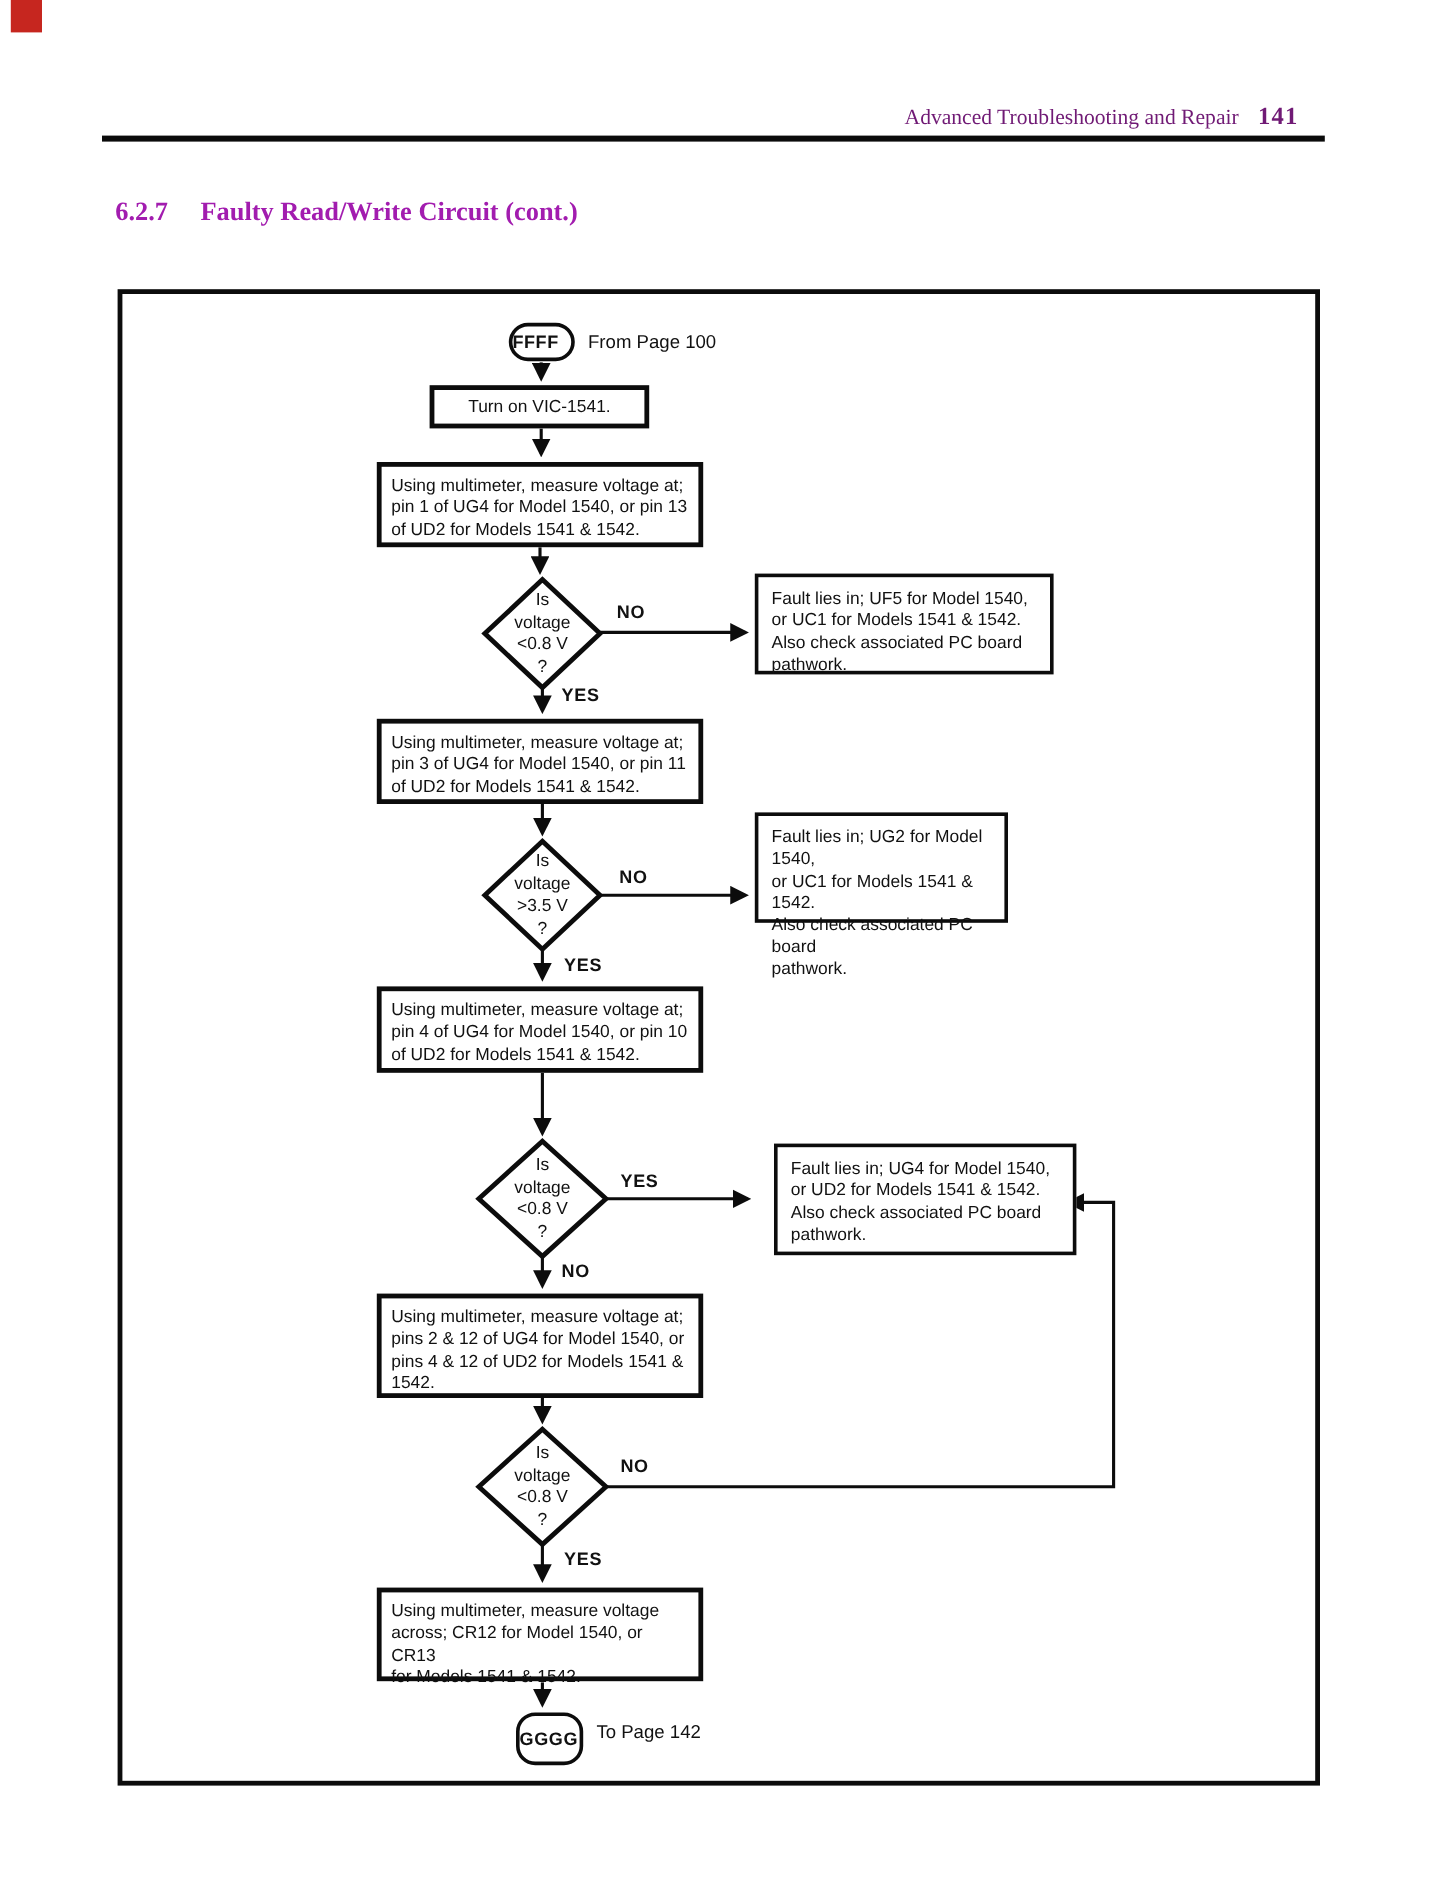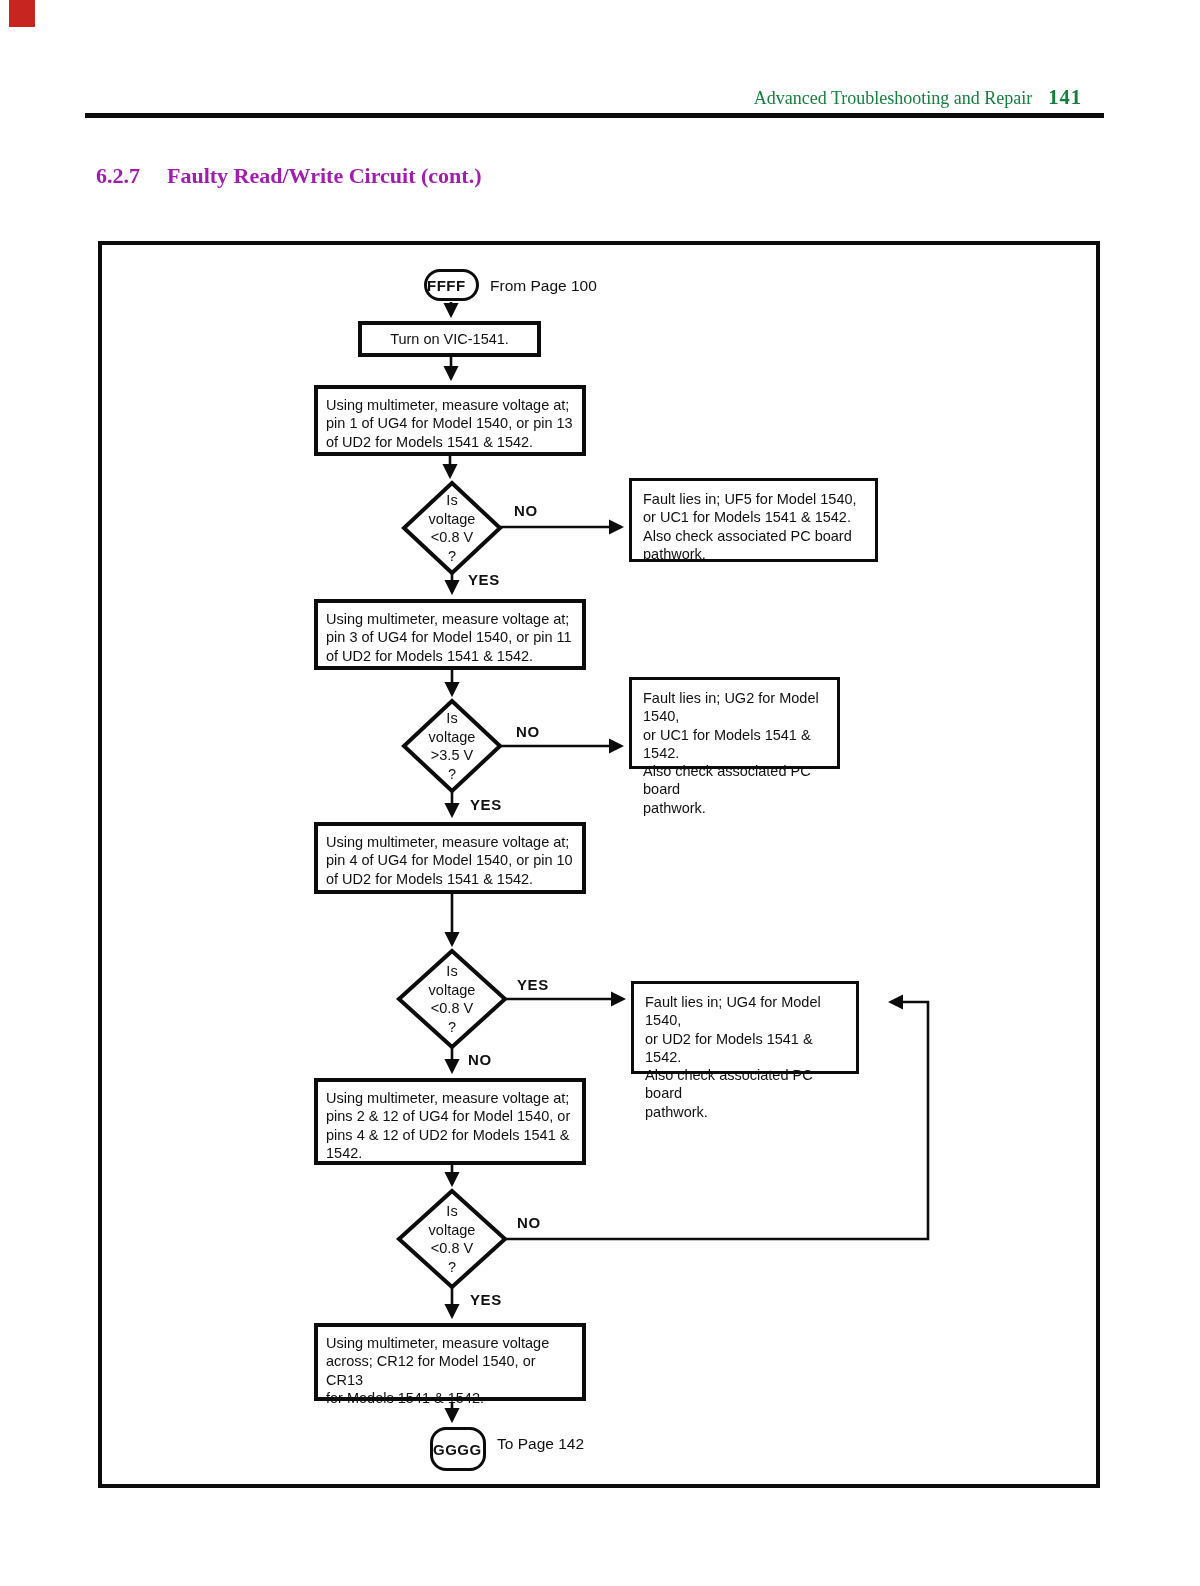--- a/index.html
+++ b/index.html
@@ -5,21 +5,21 @@
   * { box-sizing: border-box; margin: 0; padding: 0; }
   body { background: #ffffff; }
   .page {
     position: relative; width: 1200px; height: 1586px; background: #fff;
     font-family: "Liberation Sans", sans-serif; color: #111;
     overflow: hidden;
   }
   .tab-mark { position: absolute; left: 9px; top: 0; width: 26px; height: 27px; }
   .running-head {
     position: absolute; left: 0; top: 86px; width: 1082px; text-align: right;
-    font-family: "Liberation Serif", serif; font-size: 18px; color: #15803d;
+    font-family: "Liberation Serif", serif; font-size: 18px; color: #701a75;
   }
   .running-head .pgnum { font-weight: bold; font-size: 20.5px; margin-left: 16px; letter-spacing: 1px; }
   .header-rule { position: absolute; left: 85px; top: 113px; width: 1019px; height: 5px; background: #0b0b0b; }
   .section-heading {
     position: absolute; left: 96px; top: 163px;
     font-family: "Liberation Serif", serif; font-weight: bold; font-size: 22px; color: #a21caf;
   }
   .section-heading .num { margin-right: 27px; }
   .frame { position: absolute; left: 98px; top: 241px; width: 1002px; height: 1247px; border: 4px solid #0c0c0c; background: #fff; }
   svg.lines { position: absolute; left: 0; top: 0; width: 1200px; height: 1586px; pointer-events: none; }
@@ -50,21 +50,21 @@
 
   
   #ovalStart { left: 424px; top: 269px; width: 55px; height: 32px; }
   #noteStart { left: 490px; top: 277px; }
   #box1 { left: 358px; top: 321px; width: 183px; height: 36px; }
   #box2 { left: 314px; top: 385px; width: 272px; height: 71px; }
   #fault1 { left: 629px; top: 478px; width: 249px; height: 84px; }
   #box3 { left: 314px; top: 599px; width: 272px; height: 71px; }
   #fault2 { left: 629px; top: 677px; width: 211px; height: 92px; }
   #box4 { left: 314px; top: 822px; width: 272px; height: 72px; }
-  #fault3 { left: 631px; top: 953px; width: 228px; height: 93px; margin-top: 28px; }
+  #fault3 { left: 645px; top: 953px; width: 252px; height: 93px; }
   #box5 { left: 314px; top: 1078px; width: 272px; height: 87px; }
   #box6 { left: 314px; top: 1323px; width: 272px; height: 78px; }
   #ovalEnd { left: 430px; top: 1427px; width: 56px; height: 44px; }
   #noteEnd { left: 497px; top: 1435px; }
   #d1t { left: 400px; top: 491px; }
   #d2t { left: 400px; top: 709px; }
   #d3t { left: 400px; top: 962px; }
   #d4t { left: 400px; top: 1202px; }
   #no1 { left: 514px; top: 502px; }
   #yes1 { left: 468px; top: 571px; }

